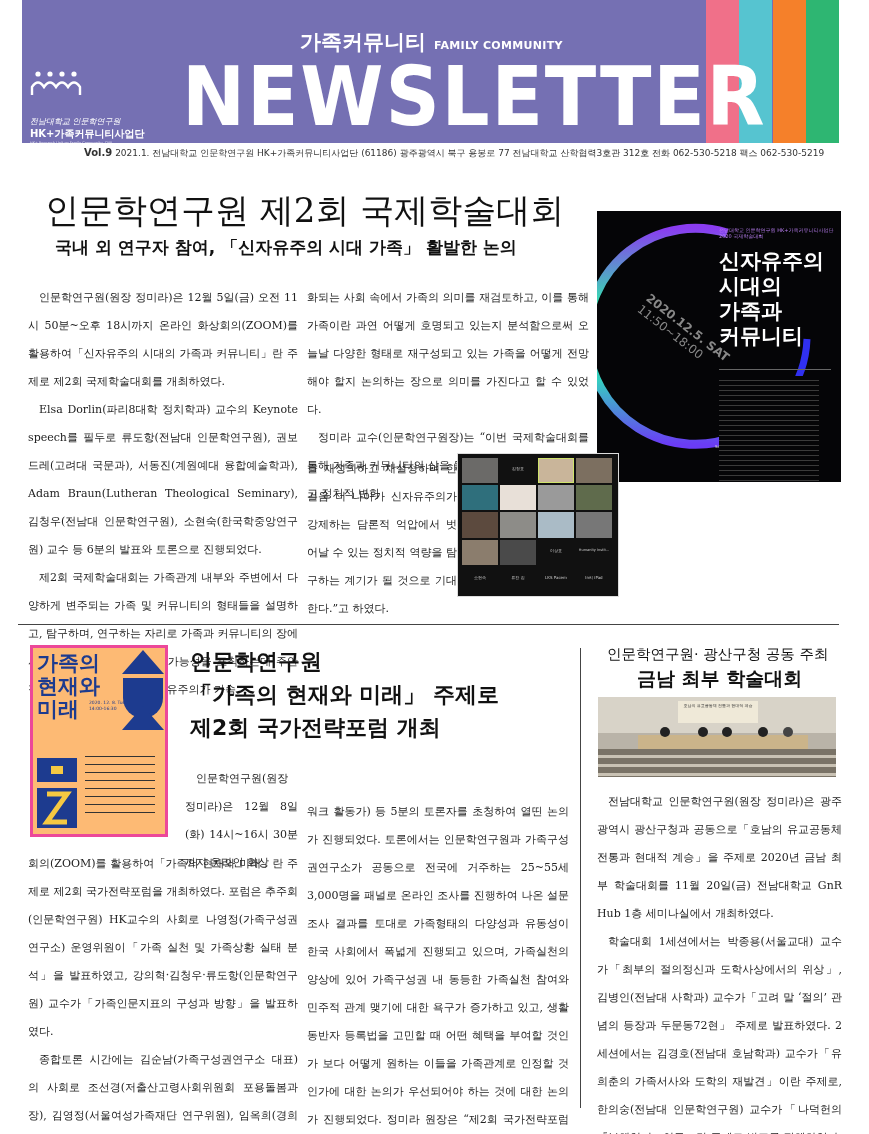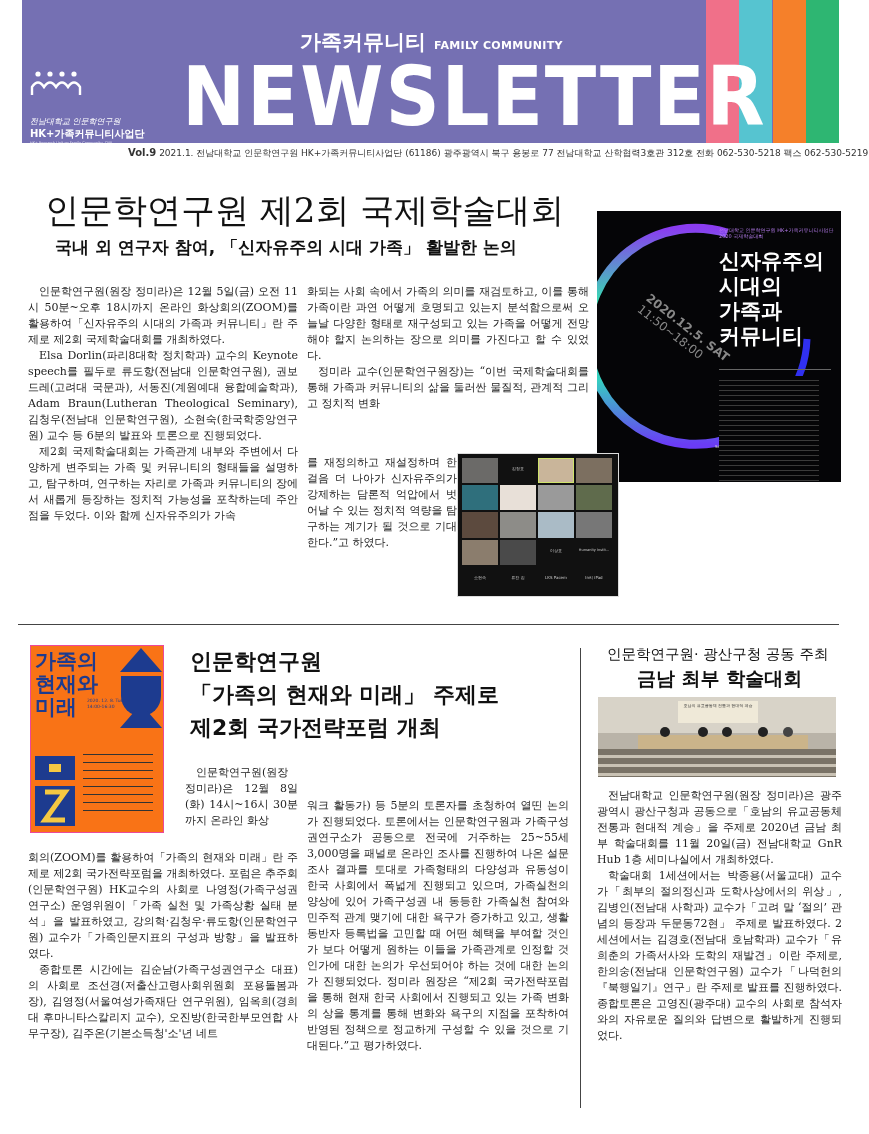--- a/index.html
+++ b/index.html
@@ -8,36 +8,36 @@
   
   .masthead{left:22px;top:0;width:817px;height:143px;background:#7570b3;}
   .stripe{top:0;height:143px;width:33px;}
   .mh-kr{left:300px;top:28px;color:#fff;font-family:"DejaVu Sans",sans-serif;font-weight:bold;font-size:21px;letter-spacing:0;}
   .mh-kr small{font-size:11px;margin-left:8px;letter-spacing:0.3px;}
   .mh-big{left:182px;top:52px;color:#fff;font-family:"DejaVu Sans",sans-serif;font-weight:bold;font-size:82px;line-height:90px;letter-spacing:2px;transform:scaleX(0.92);transform-origin:left top;}
   .logo{left:30px;top:70px;color:#fff;font-family:"DejaVu Sans",sans-serif;}
   .logo .l1{font-size:8px;margin-top:16px;font-style:italic;}
   .logo .l2{font-size:10px;font-weight:bold;}
   .logo .l3{font-size:3.5px;opacity:.85;}
-  .issue{left:84px;top:147px;font-family:"DejaVu Sans",sans-serif;font-size:9px;color:#333;white-space:nowrap;margin-left:44px;}
+  .issue{left:84px;top:147px;font-family:"DejaVu Sans",sans-serif;font-size:9px;color:#333;white-space:nowrap;}
   .issue b{font-size:10px;}
   
   .h1{left:45px;top:188px;font-family:"DejaVu Serif",serif;font-size:34px;font-weight:normal;color:#111;white-space:nowrap;}
   .h1sub{left:55px;top:236px;font-family:"DejaVu Sans",sans-serif;font-size:17px;font-weight:bold;color:#111;white-space:nowrap;}
-  .body{font-family:"DejaVu Serif",serif;font-size:11px;line-height:16px;color:#222;text-align:justify;margin:0;}
+  .body{font-family:"DejaVu Serif",serif;font-size:11px;line-height:28px;color:#222;text-align:justify;margin:0;}
   .body p{margin:0;text-indent:1em;}
   .col1{left:28px;top:284px;width:270px;}
   .col2{left:307px;top:284px;width:282px;}
   .col2b{left:307px;top:455px;width:150px;}
   .poster1{left:597px;top:211px;width:244px;height:271px;background:#050507;overflow:hidden;}
   .zoom1{left:457px;top:453px;width:160px;height:142px;background:#111;border:1px solid #ddd;}
   .divider{left:18px;top:624px;width:821px;height:1px;background:#444;}
   .vrule{left:580px;top:648px;width:1px;height:460px;background:#444;}
   
-  .poster2{left:30px;top:645px;width:132px;height:186px;background:#f97316;border:1px solid #ec4899;overflow:hidden;}
+  .poster2{left:30px;top:645px;width:132px;height:186px;background:#fdba74;border:3px solid #ec4899;overflow:hidden;}
   .h2{left:190px;top:645px;font-family:"DejaVu Sans",sans-serif;font-size:22px;font-weight:bold;line-height:33px;color:#111;}
   .col3a{left:185px;top:765px;width:113px;}
   .col3{left:28px;top:850px;width:270px;}
   .col4{left:307px;top:765px;width:262px;margin-top:33px;}
   
   .h3a{left:607px;top:645px;font-family:"DejaVu Sans",sans-serif;font-size:14.5px;color:#111;white-space:nowrap;}
   .h3b{left:637px;top:666px;font-family:"DejaVu Sans",sans-serif;font-size:19px;font-weight:bold;color:#111;white-space:nowrap;}
   .photo3{left:598px;top:697px;width:238px;height:80px;background:#b9b3a8;overflow:hidden;}
   .col5{left:597px;top:788px;width:245px;}
   .tiny{font-family:"DejaVu Sans",sans-serif;}

